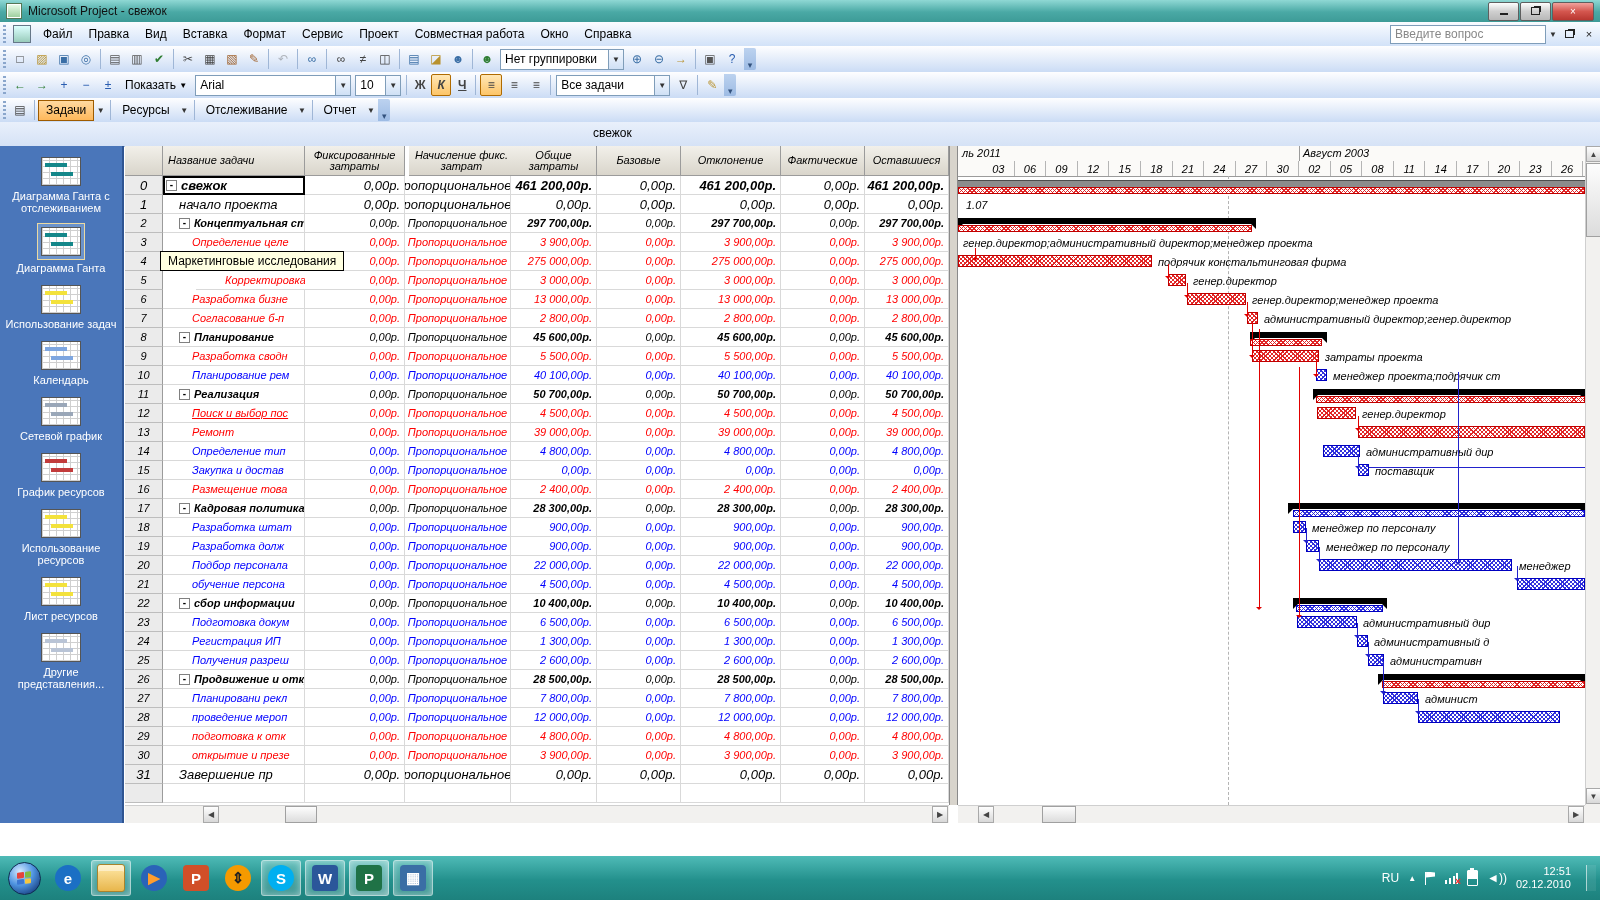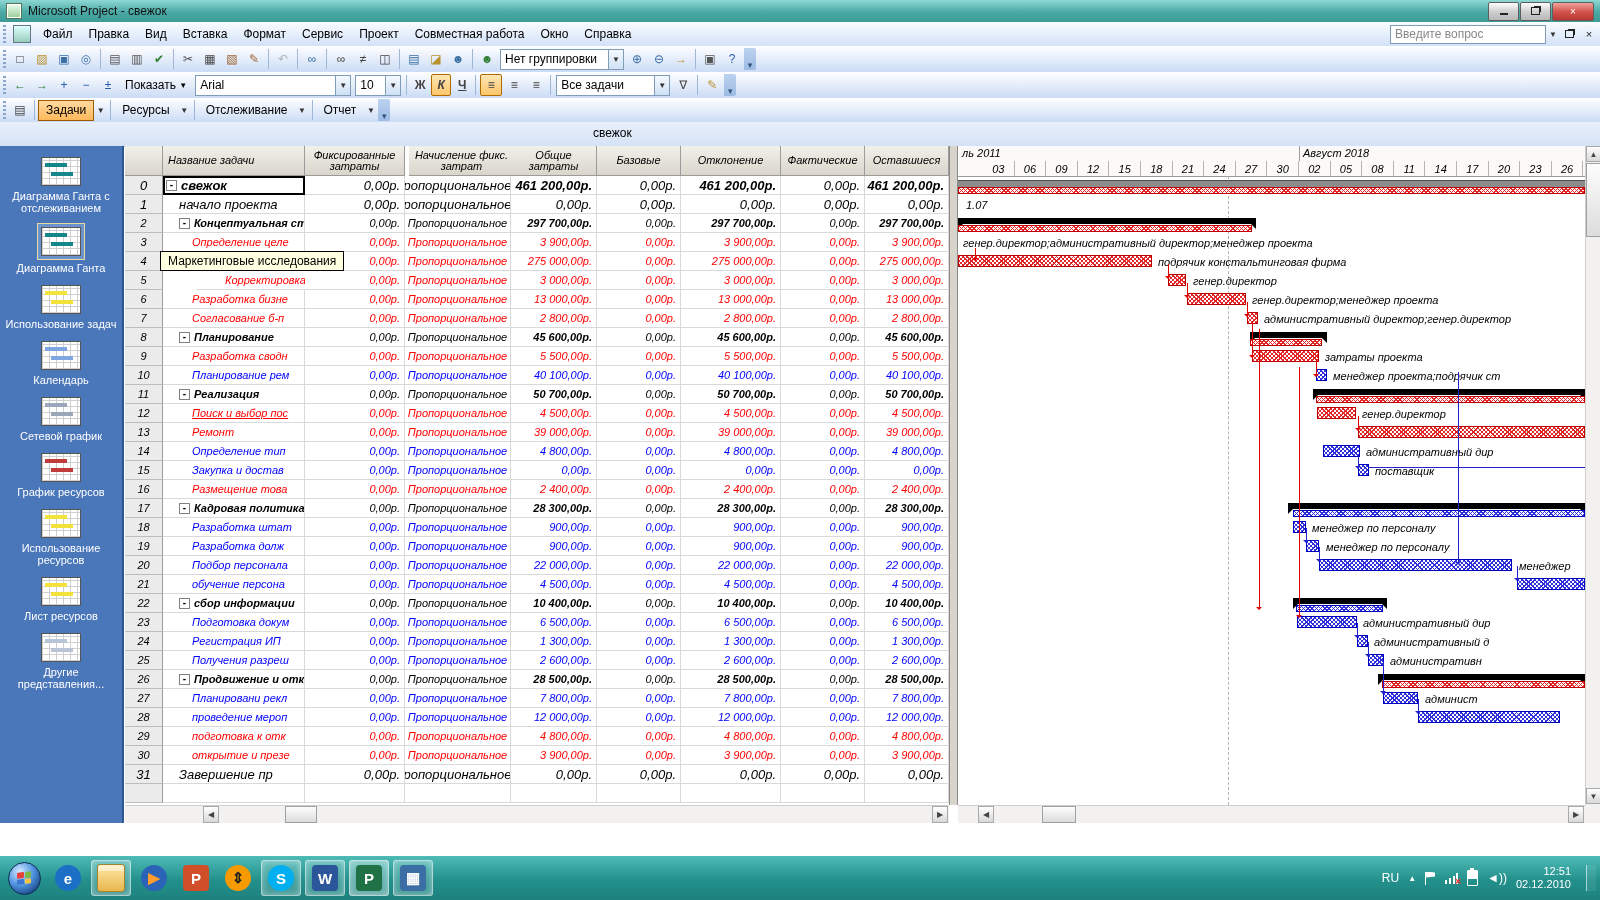--- a/index.html
+++ b/index.html
@@ -787,21 +787,21 @@
         </div>
       </div>
   </div>
 
   <div class="split"></div>
 
   <div class="ganttpane">
     <div class="gmonths" id="gmonths">
       <span class="mlab" style="left:4px;">ль 2011</span>
       <span class="mdivider" id="mdiv" style="left: 341px;"></span>
-      <span class="mlab" id="mright" style="left: 345px;">Август 2018</span>
+      <span class="mlab" id="mright" style="left: 345px;">Август 2003</span>
     </div>
     <div class="gdays" id="gdays">
         <div class="gday" style="left: 25px; width: 31.6px;">03</div>
         <div class="gday" style="left: 56.6px; width: 31.6px;">06</div>
         <div class="gday" style="left: 88.2px; width: 31.6px;">09</div>
         <div class="gday" style="left: 119.8px; width: 31.6px;">12</div>
         <div class="gday" style="left: 151.4px; width: 31.6px;">15</div>
         <div class="gday" style="left: 183px; width: 31.6px;">18</div>
         <div class="gday" style="left: 214.6px; width: 31.6px;">21</div>
         <div class="gday" style="left: 246.2px; width: 31.6px;">24</div>

